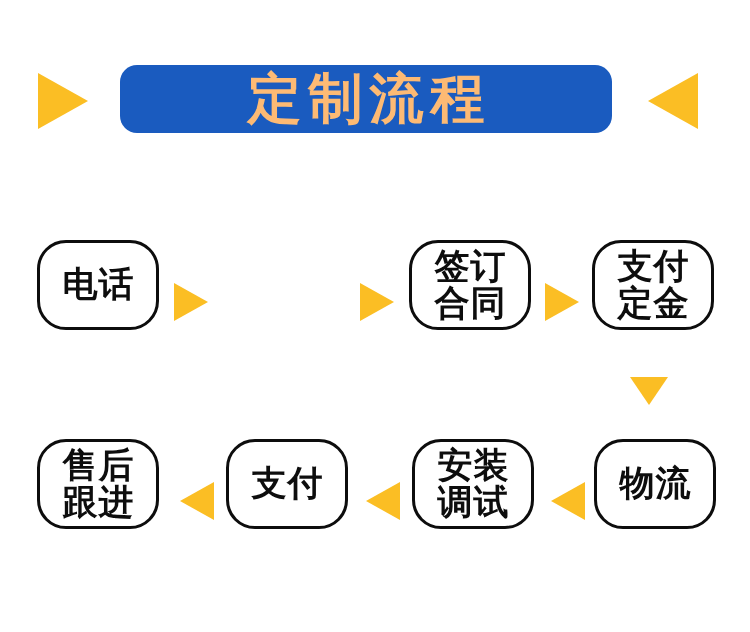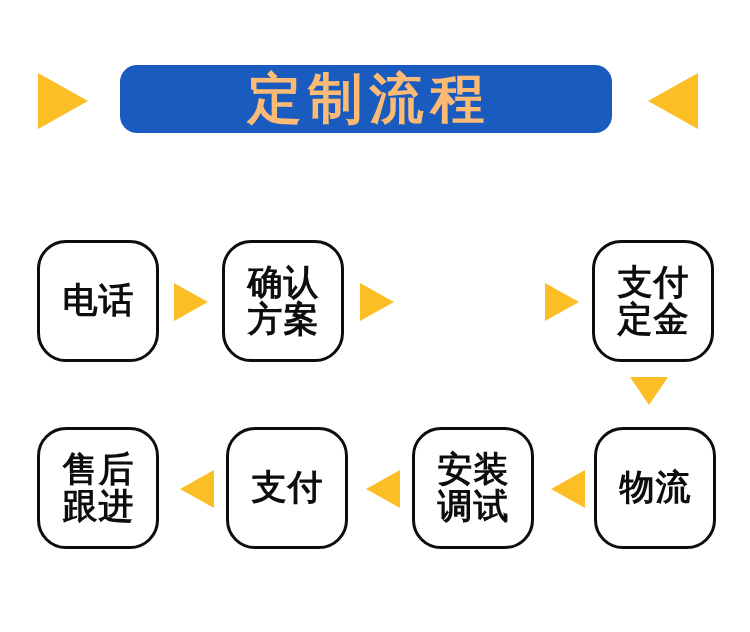--- a/index.html
+++ b/index.html
@@ -78,27 +78,27 @@
   }
 
   
   .flow-row {
     position: absolute;
     left: 0;
     width: 750px;
     height: 130px;
   }
   #flow-row-1 { top: 238px; }
-  #flow-row-2 { top: 425px; }
+  #flow-row-2 { top: 437px; }
 
   .step-box {
     position: absolute;
     top: 2px;
     width: 122px;
-    height: 122px;
+    height: 90px;
     box-sizing: border-box;
     border: 3px solid #0d0d0d;
     border-radius: 29px;
     background: #ffffff;
     display: flex;
     flex-direction: column;
     align-items: center;
     justify-content: center;
   }
   .step-line {
@@ -154,26 +154,26 @@
     <div class="tri-big tri-big-left"></div>
   </div>
 
   <div class="flow-row" id="flow-row-1">
 
     <div class="step-box" id="r1b0" style="left: 37px;">
       <span class="step-line">电话</span>
     </div>
     <div class="tri-sm tri-sm-right" id="r1c0" style="left: 174px;"></div>
 
-    <div class="step-box" id="r1b1" style="left: 222px;">
-      <span class="step-line">确认</span>
-      <span class="step-line">方案</span>
-    </div>
     <div class="tri-sm tri-sm-right" id="r1c1" style="left: 360px;"></div>
 
+    <div class="step-box" id="r1b2" style="left: 409px;">
+      <span class="step-line">签订</span>
+      <span class="step-line">合同</span>
+    </div>
     <div class="tri-sm tri-sm-right" id="r1c2" style="left: 545px;"></div>
 
     <div class="step-box" id="r1b3" style="left: 592px;">
       <span class="step-line">支付</span>
       <span class="step-line">定金</span>
     </div>
   </div>
 
   <div class="tri-sm-down"></div>
 

